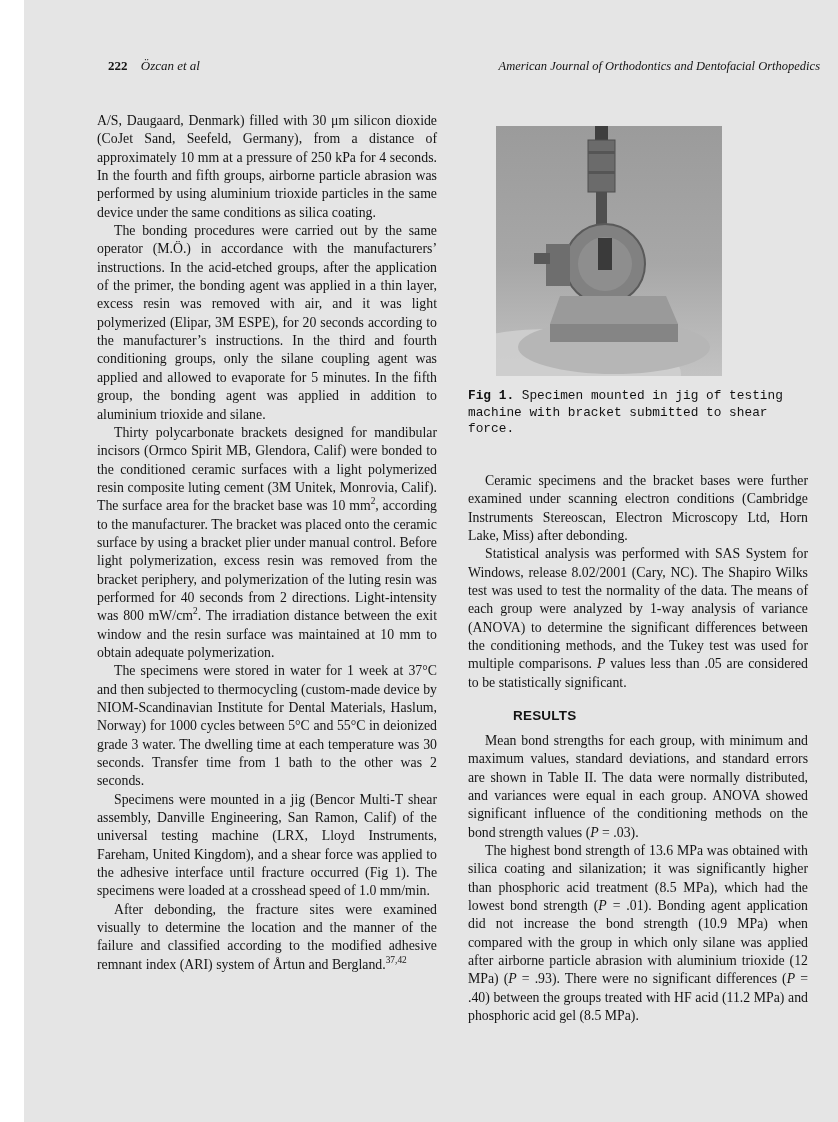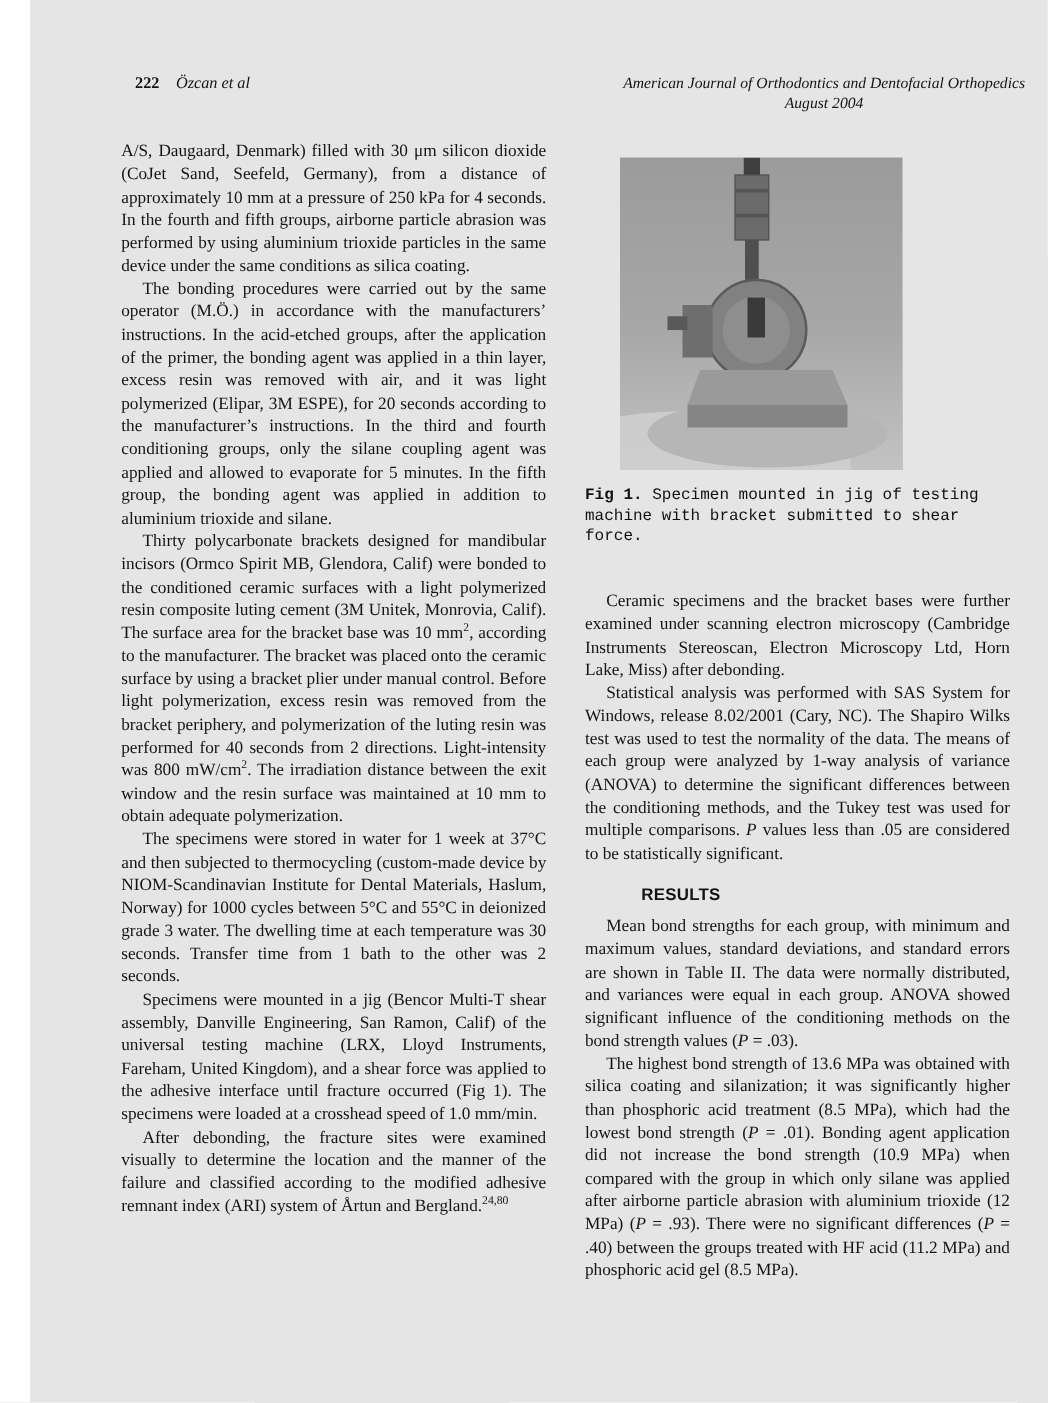--- a/index.html
+++ b/index.html
@@ -57,33 +57,32 @@
 
 <div class="page">
 
   <div class="header">
     <div class="header-left">
       <span class="pagenum">222</span>
       <span class="authors">Özcan et al</span>
     </div>
     <div class="header-right">
       <div>American Journal of Orthodontics and Dentofacial Orthopedics</div>
-      <div>August 2004</div>
     </div>
   </div>
 
   <div class="columns">
 
     <div class="col">
       <p class="noindent">A/S, Daugaard, Denmark) filled with 30 μm silicon dioxide (CoJet Sand, Seefeld, Germany), from a distance of approximately 10 mm at a pressure of 250 kPa for 4 seconds. In the fourth and fifth groups, airborne particle abrasion was performed by using aluminium trioxide particles in the same device under the same conditions as silica coating.</p>
       <p>The bonding procedures were carried out by the same operator (M.Ö.) in accordance with the manufacturers’ instructions. In the acid-etched groups, after the application of the primer, the bonding agent was applied in a thin layer, excess resin was removed with air, and it was light polymerized (Elipar, 3M ESPE), for 20 seconds according to the manufacturer’s instructions. In the third and fourth conditioning groups, only the silane coupling agent was applied and allowed to evaporate for 5 minutes. In the fifth group, the bonding agent was applied in addition to aluminium trioxide and silane.</p>
       <p><span>Thirty polycarbonate brackets designed for mandibular incisors (Ormco Spirit MB, Glendora, Calif) were bonded to the conditioned ceramic surfaces with a light polymerized resin composite luting cement (3M Unitek, Monrovia, Calif). The surface area for the bracket base was 10 mm</span><sup>2</sup><span>, according to the manufacturer. The bracket was placed onto the ceramic surface by using a bracket plier under manual control. Before light polymerization, excess resin was removed from the bracket periphery, and polymerization of the luting resin was performed for 40 seconds from 2 directions. Light-intensity was 800 mW/cm</span><sup>2</sup><span>. The irradiation distance between the exit window and the resin surface was maintained at 10 mm to obtain adequate polymerization.</span></p>
       <p>The specimens were stored in water for 1 week at 37°C and then subjected to thermocycling (custom-made device by NIOM-Scandinavian Institute for Dental Materials, Haslum, Norway) for 1000 cycles between 5°C and 55°C in deionized grade 3 water. The dwelling time at each temperature was 30 seconds. Transfer time from 1 bath to the other was 2 seconds.</p>
       <p>Specimens were mounted in a jig (Bencor Multi-T shear assembly, Danville Engineering, San Ramon, Calif) of the universal testing machine (LRX, Lloyd Instruments, Fareham, United Kingdom), and a shear force was applied to the adhesive interface until fracture occurred (Fig 1). The specimens were loaded at a crosshead speed of 1.0 mm/min.</p>
-      <p><span>After debonding, the fracture sites were examined visually to determine the location and the manner of the failure and classified according to the modified adhesive remnant index (ARI) system of Årtun and Bergland.</span><sup>24,80</sup></p>
+      <p><span>After debonding, the fracture sites were examined visually to determine the location and the manner of the failure and classified according to the modified adhesive remnant index (ARI) system of Årtun and Bergland.</span><sup>37,42</sup></p>
     </div>
 
     <div class="col">
 
       <figure>
         <div class="photo">
           <svg viewBox="0 0 226 250" width="226" height="250" xmlns="http://www.w3.org/2000/svg">
             <defs>
               <linearGradient id="bg" x1="0" y1="0" x2="0" y2="1">
                 <stop offset="0" stop-color="#9b9b9b"></stop>
@@ -104,21 +103,21 @@
             <rect x="102" y="112" width="14" height="32" fill="#3a3a3a"></rect>
             <rect x="50" y="118" width="24" height="42" fill="#6e6e6e"></rect>
             <rect x="38" y="127" width="16" height="11" fill="#595959"></rect>
             <polygon points="64,170 170,170 182,198 54,198" fill="#9a9a9a"></polygon>
             <rect x="54" y="198" width="128" height="18" fill="#858585"></rect>
           </svg>
         </div>
         <figcaption><b>Fig 1.</b> <span>Specimen mounted in jig of testing machine with bracket submitted to shear force.</span></figcaption>
       </figure>
 
-      <p>Ceramic specimens and the bracket bases were further examined under scanning electron microscopy (Cambridge Instruments Stereoscan, Electron Microscopy Ltd, Horn Lake, Miss) after debonding.</p>
+      <p>Ceramic specimens and the bracket bases were further examined under scanning electron conditions (Cambridge Instruments Stereoscan, Electron Microscopy Ltd, Horn Lake, Miss) after debonding.</p>
       <p><span>Statistical analysis was performed with SAS System for Windows, release 8.02/2001 (Cary, NC). The Shapiro Wilks test was used to test the normality of the data. The means of each group were analyzed by 1-way analysis of variance (ANOVA) to determine the significant differences between the conditioning methods, and the Tukey test was used for multiple comparisons. </span><i>P</i><span> values less than .05 are considered to be statistically significant.</span></p>
 
       <h2 class="results">RESULTS</h2>
 
       <p><span>Mean bond strengths for each group, with minimum and maximum values, standard deviations, and standard errors are shown in Table II. The data were normally distributed, and variances were equal in each group. ANOVA showed significant influence of the conditioning methods on the bond strength values (</span><i>P</i><span> = .03).</span></p>
       <p><span>The highest bond strength of 13.6 MPa was obtained with silica coating and silanization; it was significantly higher than phosphoric acid treatment (8.5 MPa), which had the lowest bond strength (</span><i>P</i><span> = .01). Bonding agent application did not increase the bond strength (10.9 MPa) when compared with the group in which only silane was applied after airborne particle abrasion with aluminium trioxide (12 MPa) (</span><i>P</i><span> = .93). There were no significant differences (</span><i>P</i><span> = .40) between the groups treated with HF acid (11.2 MPa) and phosphoric acid gel (8.5 MPa).</span></p>
 
     </div>
   </div>
 </div>

